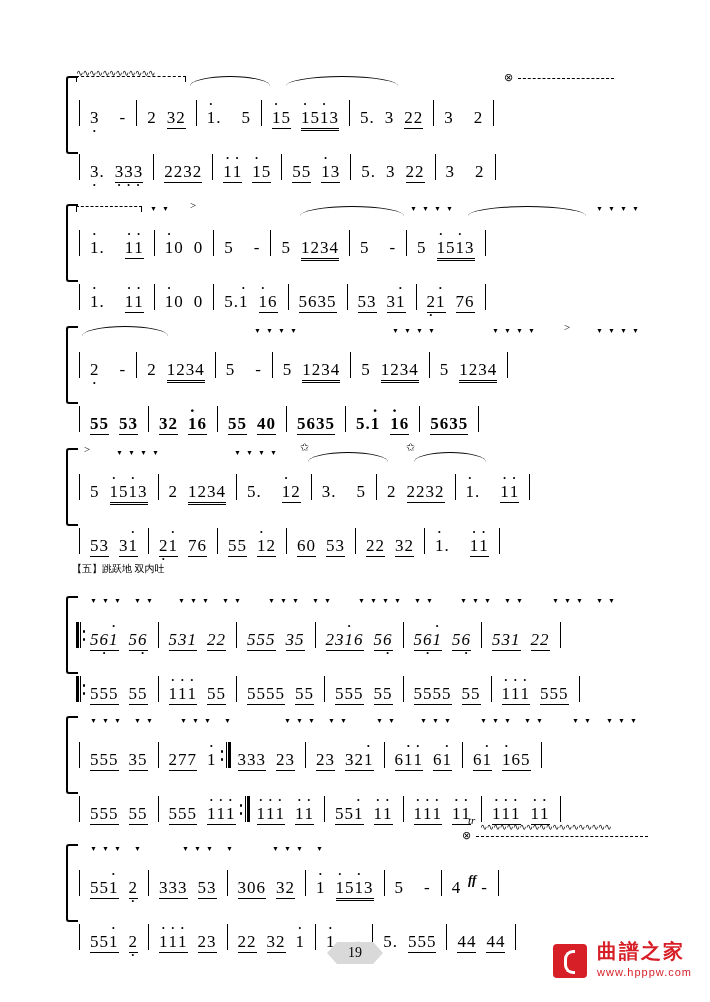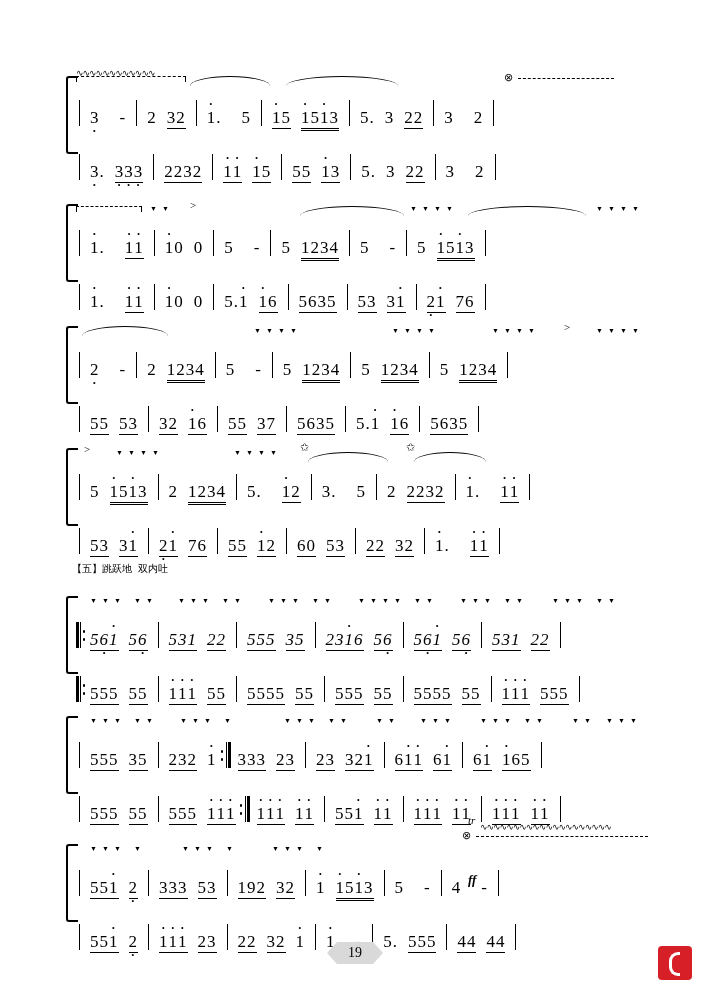--- a/index.html
+++ b/index.html
@@ -113,21 +113,21 @@
     border-left:1px solid #000;
     height:6px;
   }
   .circx{
     position:absolute;
     font-size:11px;
     line-height:1;
   }
   .sectlabel{
     position:absolute;
-    font-family:Liberation Mono, monospace;
+    font-family:Liberation Serif, serif;
     font-size:10px;
     color:#000;
     white-space:nowrap;
     text-align:center;
   }
   .dyn{
     position:absolute;
     font-family:"Liberation Serif", serif;
     font-style:italic;
     font-weight:bold;
@@ -345,27 +345,27 @@
       <span class="bar">5<span class="sp2"></span>-</span>
       <span class="barline"></span>
       <span class="bar">5<span class="sp"></span><span class="u2">1234</span></span>
       <span class="barline"></span>
       <span class="bar">5<span class="sp"></span><span class="u2">1234</span></span>
       <span class="barline"></span>
       <span class="bar">5<span class="sp"></span><span class="u2">1234</span></span>
       <span class="barline"></span>
     </div>
 
-    <div class="stave" style="margin-top:14px;">
+    <div class="stave" style="margin-top:14px;font-weight:bold;">
       <span class="barline"></span>
       <span class="bar"><span class="u1">55</span><span class="sp"></span><span class="u1">53</span></span>
       <span class="barline"></span>
       <span class="bar"><span class="u1">32</span><span class="sp"></span><span class="u1"><span class="dotup">1</span>6</span></span>
       <span class="barline"></span>
-      <span class="bar"><span class="u1">55</span><span class="sp"></span><span class="u1">37</span></span>
+      <span class="bar"><span class="u1">55</span><span class="sp"></span><span class="u1">40</span></span>
       <span class="barline"></span>
       <span class="bar"><span class="u1">5635</span></span>
       <span class="barline"></span>
       <span class="bar">5.<span class="dotup">1</span><span class="sp"></span><span class="u1"><span class="dotup">1</span>6</span></span>
       <span class="barline"></span>
       <span class="bar"><span class="u1">5635</span></span>
       <span class="barline"></span>
     </div>
   </div>
 
@@ -529,21 +529,21 @@
     <div class="mk tri" style="left:500px;top:2px;"></div>
     <div class="mk tri" style="left:512px;top:2px;"></div>
     <div class="mk tri" style="left:534px;top:2px;"></div>
     <div class="mk tri" style="left:546px;top:2px;"></div>
     <div class="mk tri" style="left:558px;top:2px;"></div>
 
     <div class="stave" style="padding-top:16px;">
       <span class="barline"></span>
       <span class="bar"><span class="u1">555</span><span class="sp"></span><span class="u1">35</span></span>
       <span class="barline"></span>
-      <span class="bar"><span class="u1">232</span><span class="sp"></span><span class="dotup">1</span></span>
+      <span class="bar"><span class="u1">277</span><span class="sp"></span><span class="dotup">1</span></span>
       <span class="repeat repeatR">
           <span class="thick"></span>
           <span class="thin"></span>
           <span class="d1"></span>
           <span class="d2"></span>
         </span>
       <span class="bar"><span class="u1">333</span><span class="sp"></span><span class="u1">23</span></span>
       <span class="barline"></span>
       <span class="bar"><span class="u1">23</span><span class="sp"></span><span class="u1">32<span class="dotup">1</span></span></span>
       <span class="barline"></span>
@@ -597,21 +597,21 @@
     <div class="mk tri" style="left:244px;top:2px;"></div>
 
     <div class="dyn" style="left:396px;top:32px;">ff</div>
 
     <div class="stave" style="padding-top:16px;">
       <span class="barline"></span>
       <span class="bar"><span class="u1">55<span class="dotup">1</span></span><span class="sp"></span><span class="u1"><span class="dotdn">2</span></span></span>
       <span class="barline"></span>
       <span class="bar"><span class="u1">333</span><span class="sp"></span><span class="u1">53</span></span>
       <span class="barline"></span>
-      <span class="bar"><span class="u1">192</span><span class="sp"></span><span class="u1">32</span></span>
+      <span class="bar"><span class="u1">306</span><span class="sp"></span><span class="u1">32</span></span>
       <span class="barline"></span>
       <span class="bar"><span class="dotup">1</span><span class="sp"></span><span class="u2"><span class="dotup">1</span>5<span class="dotup">1</span>3</span></span>
       <span class="barline"></span>
       <span class="bar">5<span class="sp2"></span>-</span>
       <span class="barline"></span>
       <span class="bar">4<span class="sp2"></span>-</span>
       <span class="barline"></span>
     </div>
 
     <div class="stave" style="margin-top:14px;">
@@ -628,15 +628,19 @@
       <span class="barline"></span>
       <span class="bar"><span class="u1">44</span><span class="sp"></span><span class="u1">44</span></span>
       <span class="barline"></span>
     </div>
   </div>
 
   <div class="pagenum">19</div>
 
   <div class="logo">
     <span class="mark"></span>
+    <span class="txt">
+      <span class="cn">曲譜之家</span><br>
+      <span class="en">www.hpppw.com</span>
+    </span>
   </div>
 
 </div>
 
 </body></html>

